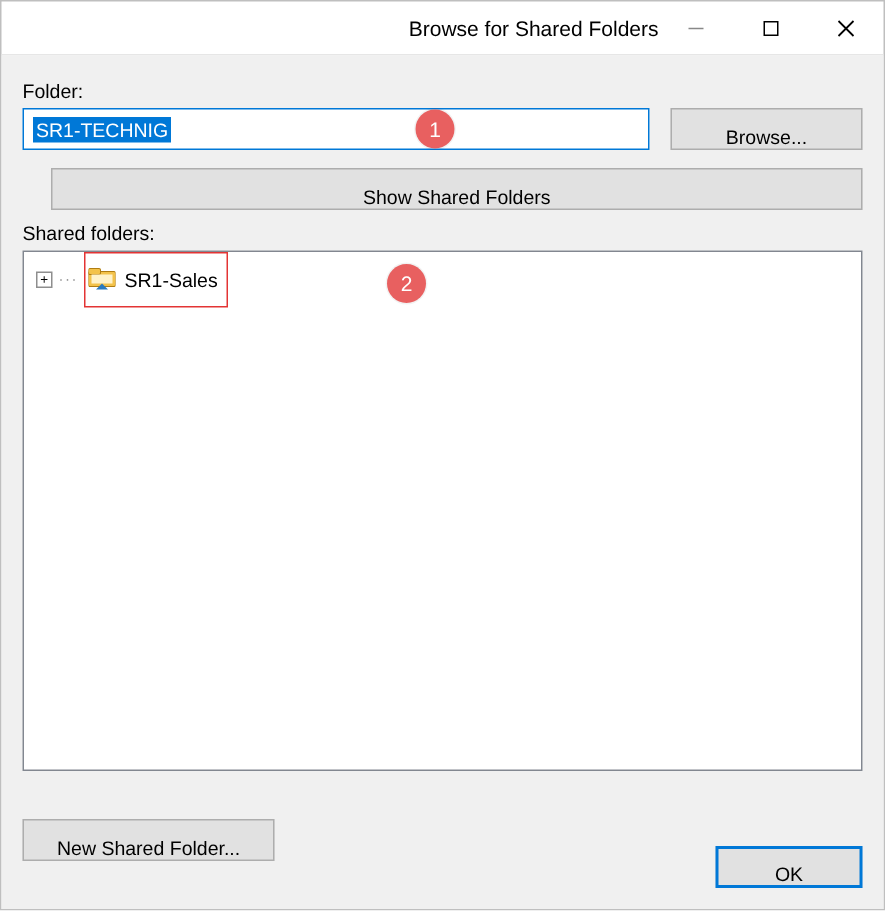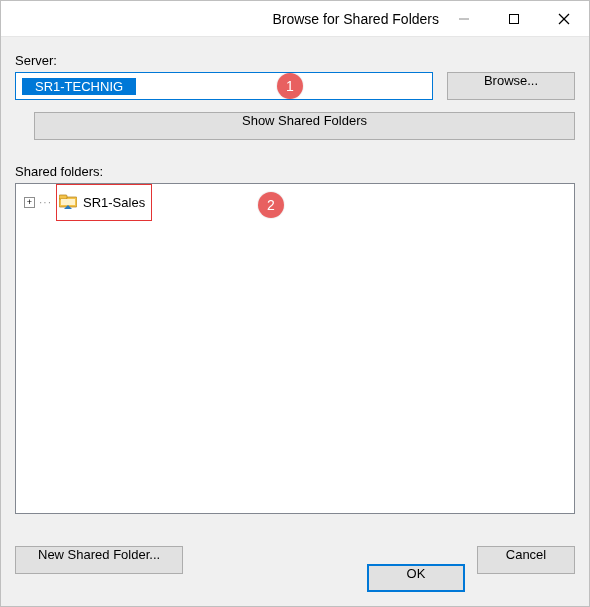--- a/index.html
+++ b/index.html
@@ -69,38 +69,38 @@
     background: #fff;
     padding: 0 6px;
     font-size: 13px;
     display: flex;
     align-items: center;
     position: relative;
   }
   .server-input .seltext {
     background: #0078d7;
     color: #fff;
-    padding: 1px 13px;
+    padding: 1px 2px;
   }
   .btn {
     height: 28px;
     min-width: 100px;
     background: #e1e1e1;
     border: 1px solid #adadad;
     display: flex;
-    align-items: flex-start;
+    align-items: flex-end;
     justify-content: center;
     font-size: 13px;
     padding: 0 22px;
     cursor: default;
   }
   .btn.browse { min-width: 128px; }
   .row2 { margin-top: 12px; margin-left: 19px; }
   .btn.show { min-width: 174px; }
-  .shared-label { margin-top: 24px; }
+  .shared-label { margin-top: 8px; }
   .tree {
     flex: 1;
     background: #fff;
     border: 1px solid #828790;
     padding: 6px 8px;
     overflow: auto;
     position: relative;
   }
   .tree-row {
     display: flex;
@@ -192,21 +192,21 @@
     <div class="winbtn">
       <svg width="12" height="12" viewBox="0 0 12 12">
           <line x1="1" y1="1" x2="11" y2="11" stroke="#000" stroke-width="1.2"></line>
           <line x1="11" y1="1" x2="1" y2="11" stroke="#000" stroke-width="1.2"></line>
         </svg>
     </div>
   </div>
 
   <div class="body">
 
-    <div class="label">Server:</div>
+    <div class="label">Folder:</div>
 
     <div class="server-row">
       <div class="server-input">
         <span class="seltext">SR1-TECHNIG</span>
       </div>
       <div class="btn browse">
         <span>Browse...</span>
       </div>
       <div class="badge" style="left:262px; top:1px;">1</div>
     </div>
@@ -237,19 +237,16 @@
     </div>
 
     <div class="footer">
       <div class="btn new">
         <span>New Shared Folder...</span>
       </div>
       <div class="spacer"></div>
       <div class="btn ok">
         <span>OK</span>
       </div>
-      <div class="btn cancel">
-        <span>Cancel</span>
-      </div>
     </div>
 
   </div>
 </div>
 
 </body></html>

